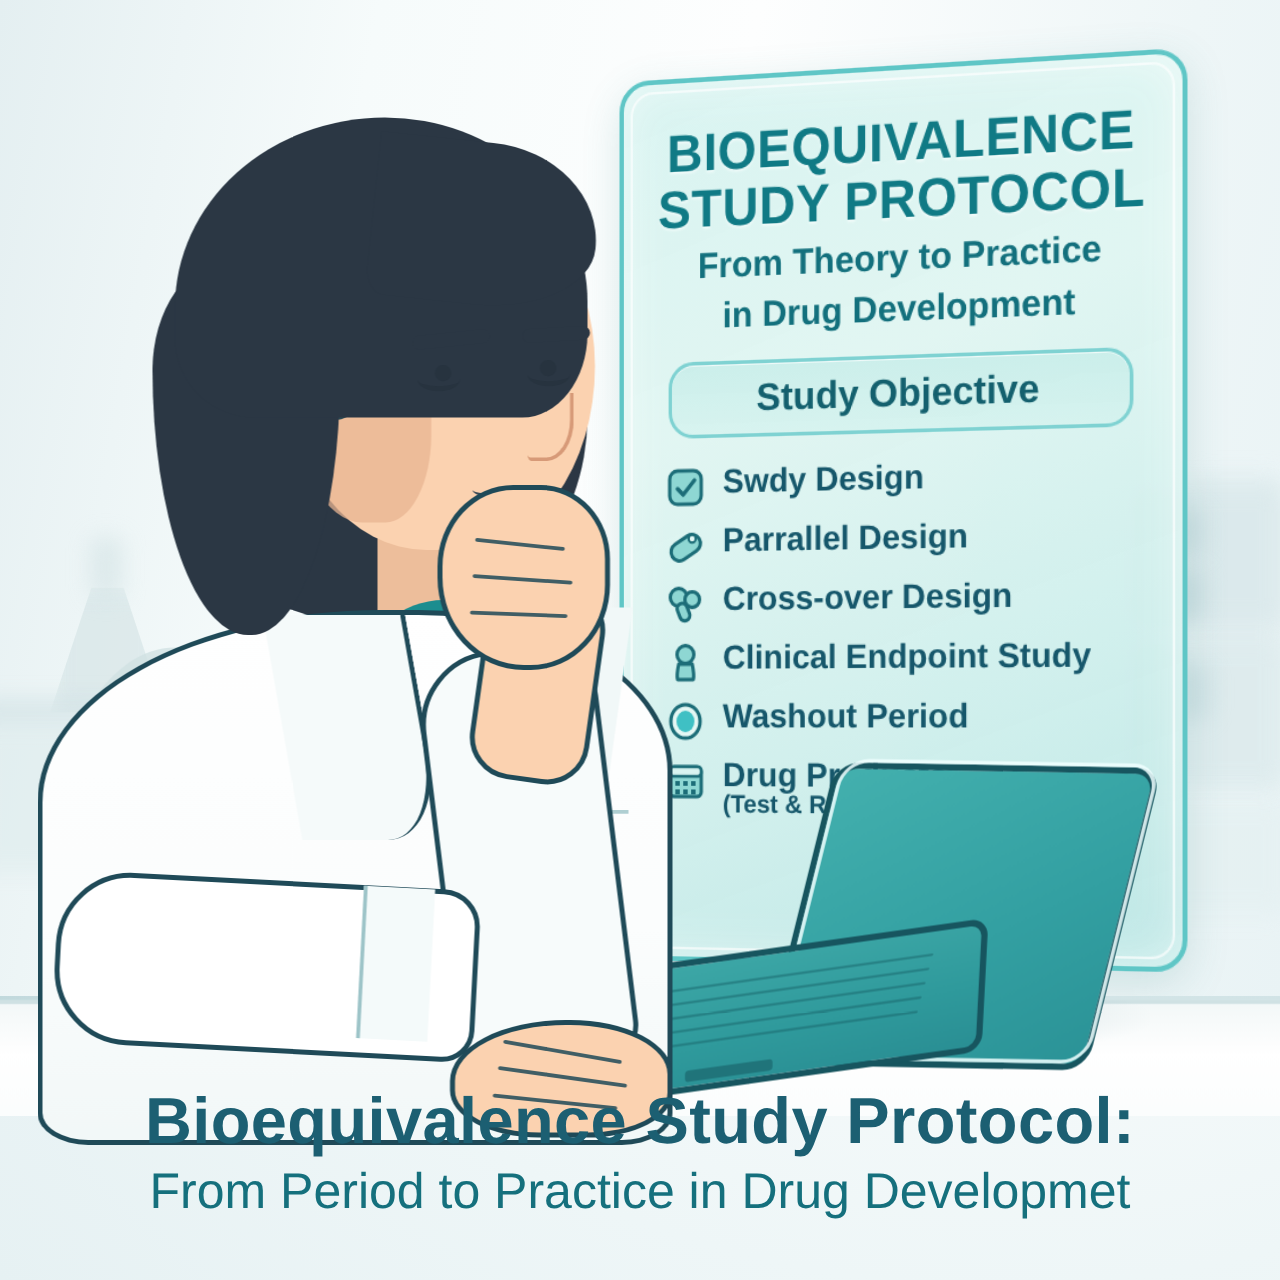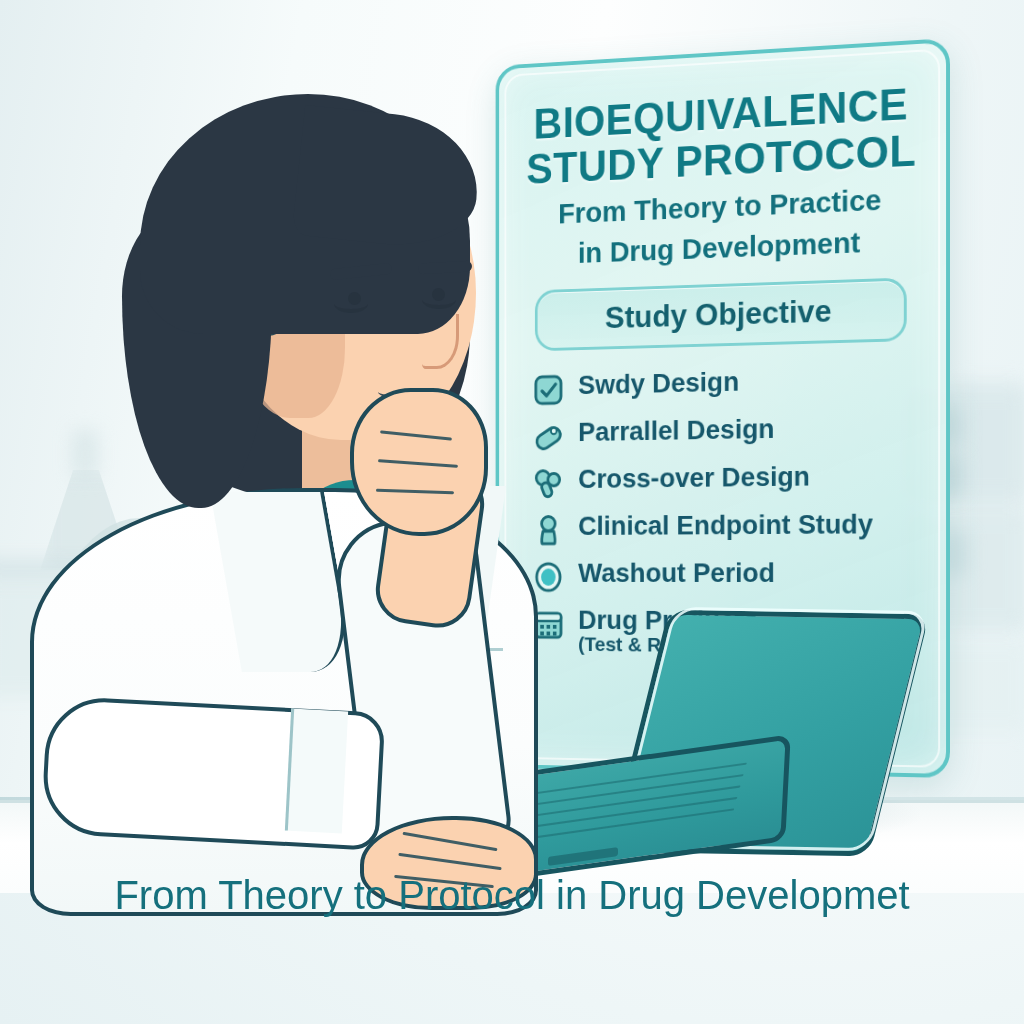--- a/index.html
+++ b/index.html
@@ -421,16 +421,17 @@
 
     <div class="arm-left"></div>
     <div class="cuff-l"></div>
     <div class="hand-key"></div>
     <div class="hk-f hk1"></div>
     <div class="hk-f hk2"></div>
     <div class="hk-f hk3"></div>
   </div>
 
   <div class="caption">
-    <p class="cap-sub">From Theory to Protocol in Drug Developmet</p>
+    <p class="cap-main">Bioequivalence Study Protocol:</p>
+    <p class="cap-sub">From Period to Practice in Drug Developmet</p>
   </div>
 
 </div>
 
 </body></html>

